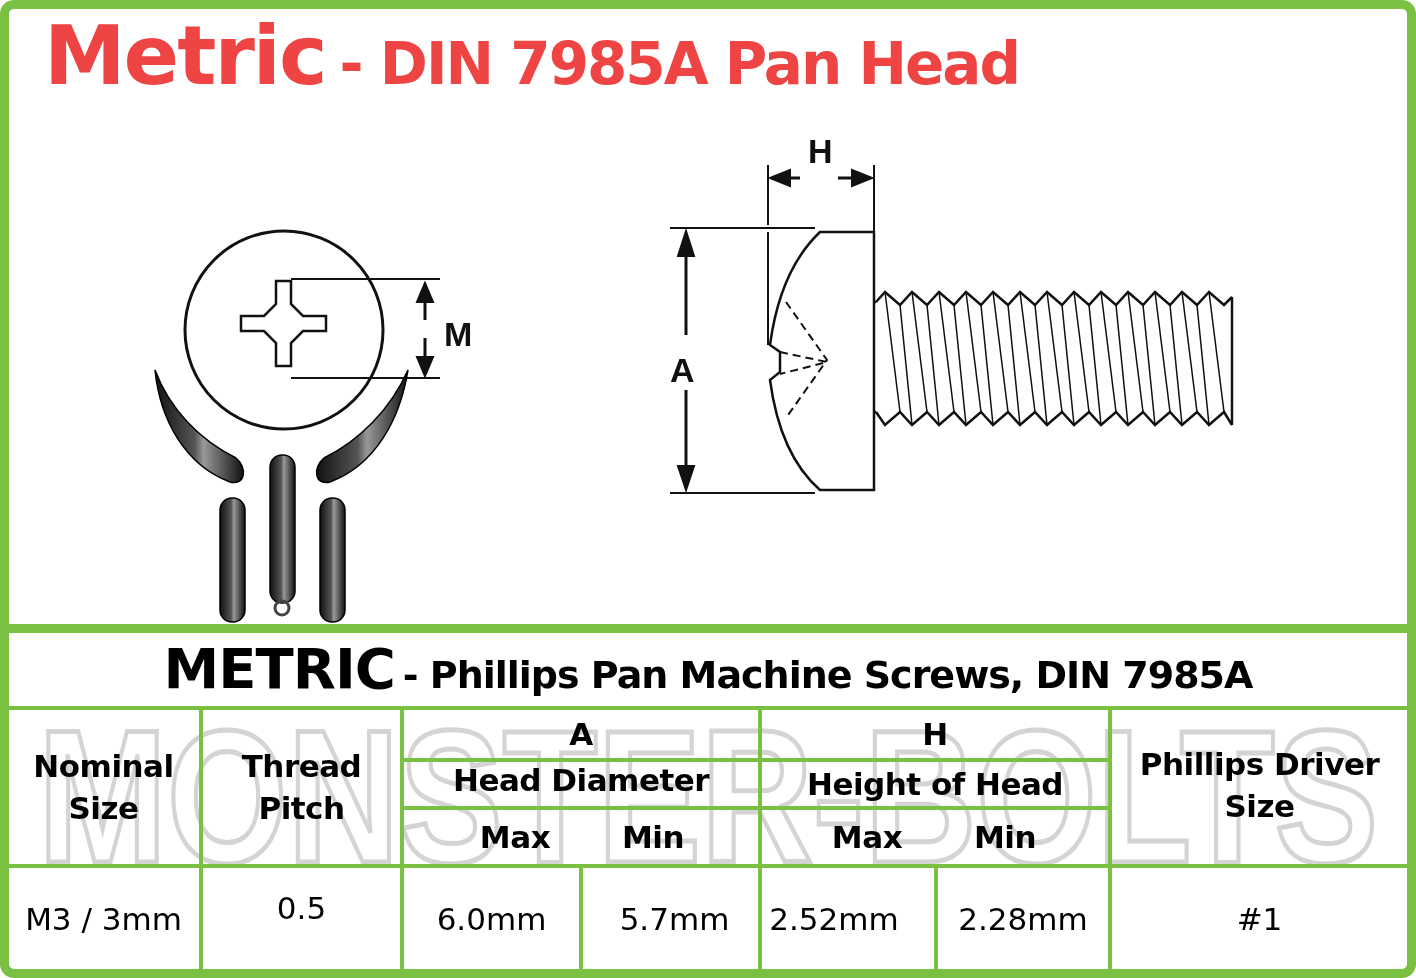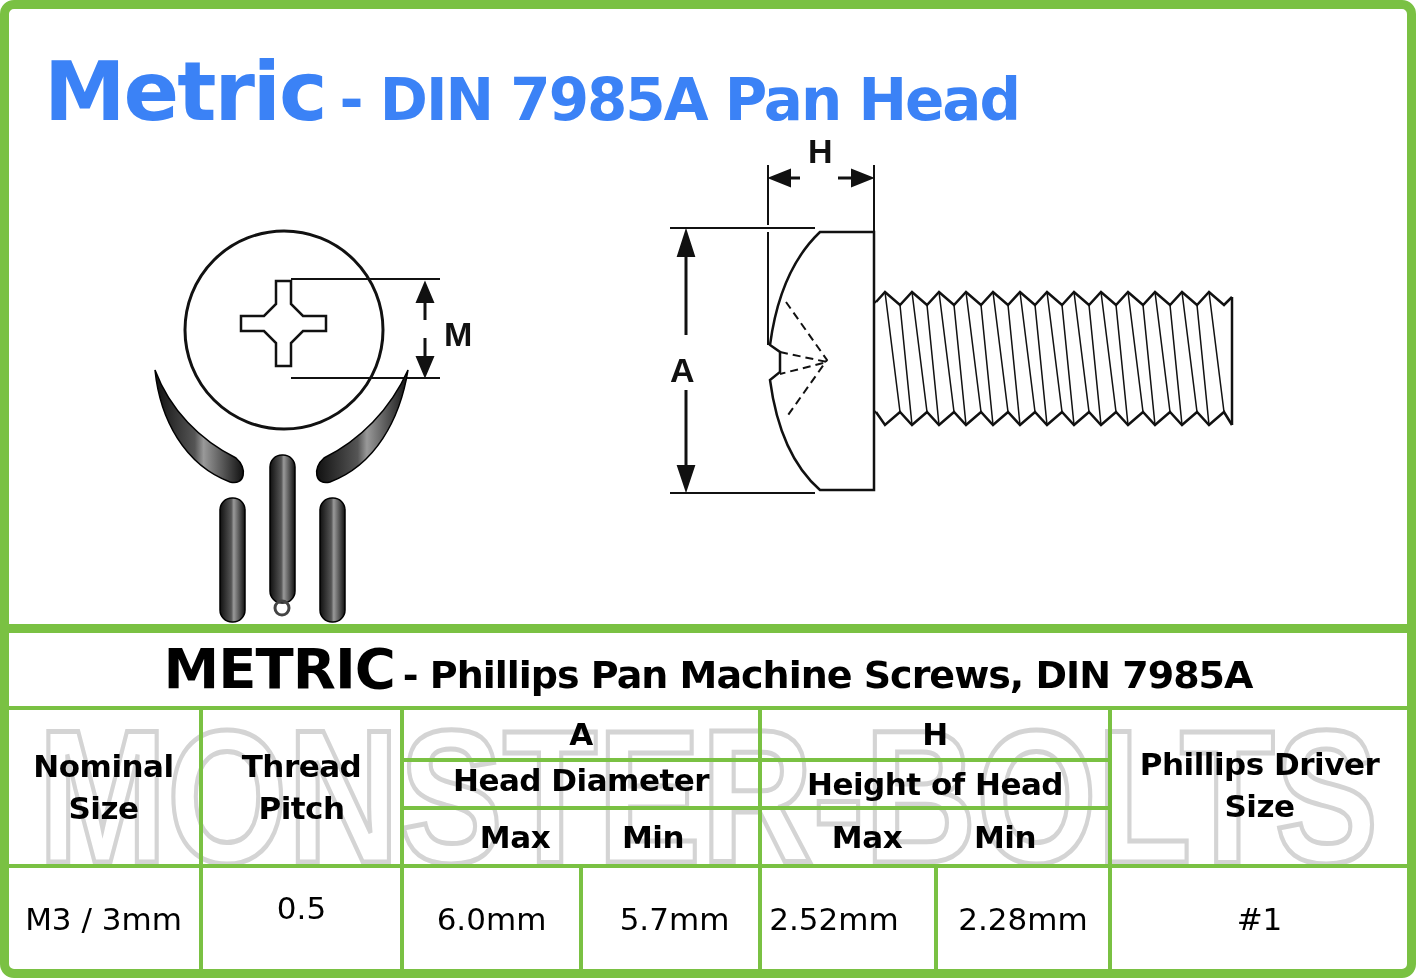--- a/index.html
+++ b/index.html
@@ -1,19 +1,19 @@
 <!DOCTYPE html>
 <html><head>
 <meta charset="utf-8">
 <style>
   html,body{margin:0;padding:0;background:#fff;}
   body{width:1416px;height:978px;position:relative;overflow:hidden;font-family:"DejaVu Sans","Liberation Sans",sans-serif;}
   .frame{position:absolute;left:0;top:0;width:1416px;height:978px;box-sizing:border-box;border:9px solid #7ac143;border-radius:14px;background:#fff;}
   .hdiv{position:absolute;left:0;width:1416px;background:#7ac143;}
-  .title{position:absolute;left:44px;top:8px;white-space:nowrap;color:#3b82f6;font-weight:bold;letter-spacing:-2px;margin-top:36px;}
+  .title{position:absolute;left:44px;top:8px;white-space:nowrap;color:#ef4444;font-weight:bold;letter-spacing:-2px;}
   .title .big{font-size:82px;}
   .title .rest{font-size:58px;margin-left:14px;}
   .subtitle{position:absolute;left:0;width:1416px;top:636px;height:68px;text-align:center;white-space:nowrap;font-weight:bold;color:#000;letter-spacing:-1px;}
   .subtitle .big{font-size:56px;}
   .subtitle .rest{font-size:38px;margin-left:8px;}
   .drawing{position:absolute;left:0;top:0;}
   .watermark{position:absolute;left:0;top:700px;width:1416px;height:170px;pointer-events:none;}
   .cell{position:absolute;display:flex;align-items:center;justify-content:center;text-align:center;color:#000;box-sizing:border-box;}
   .th{font-weight:bold;font-size:31px;line-height:42px;letter-spacing:-0.5px;}
   .td{font-size:31px;}

